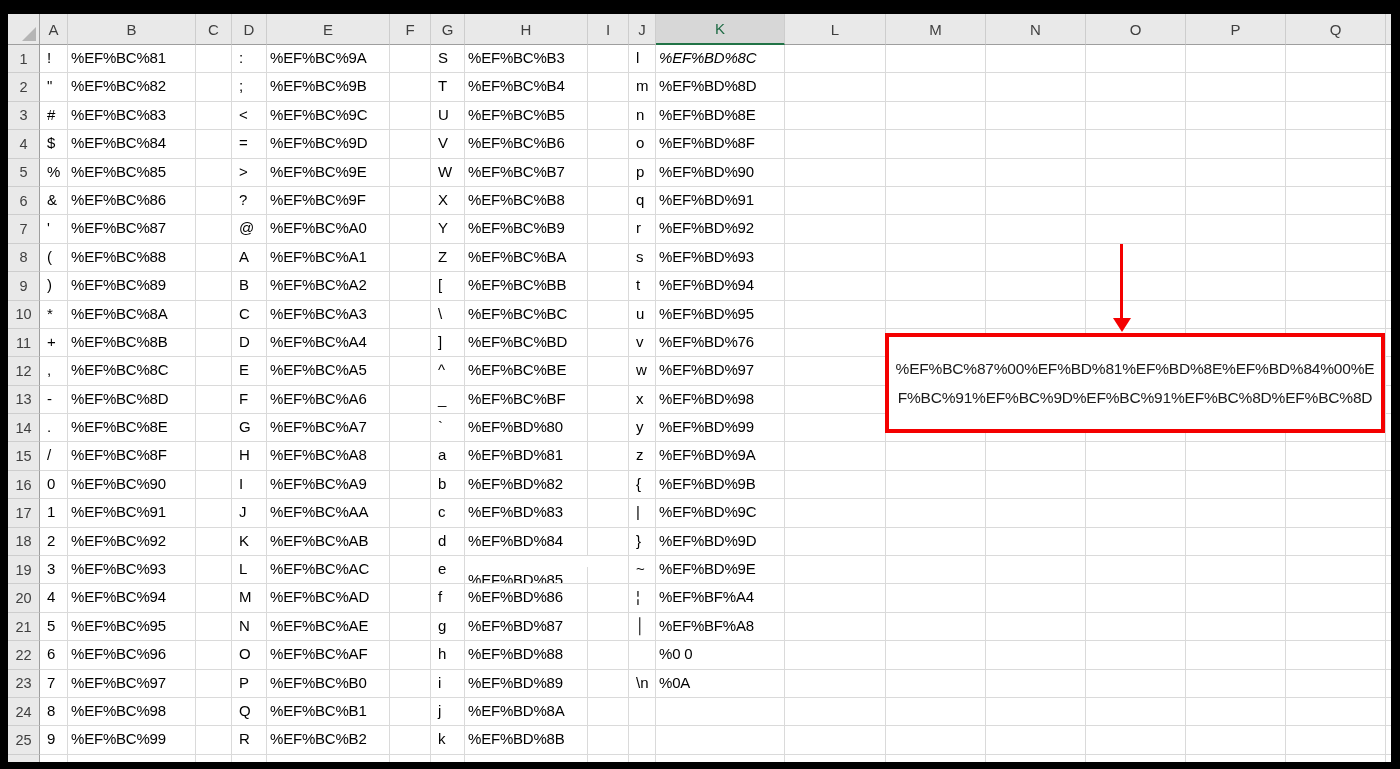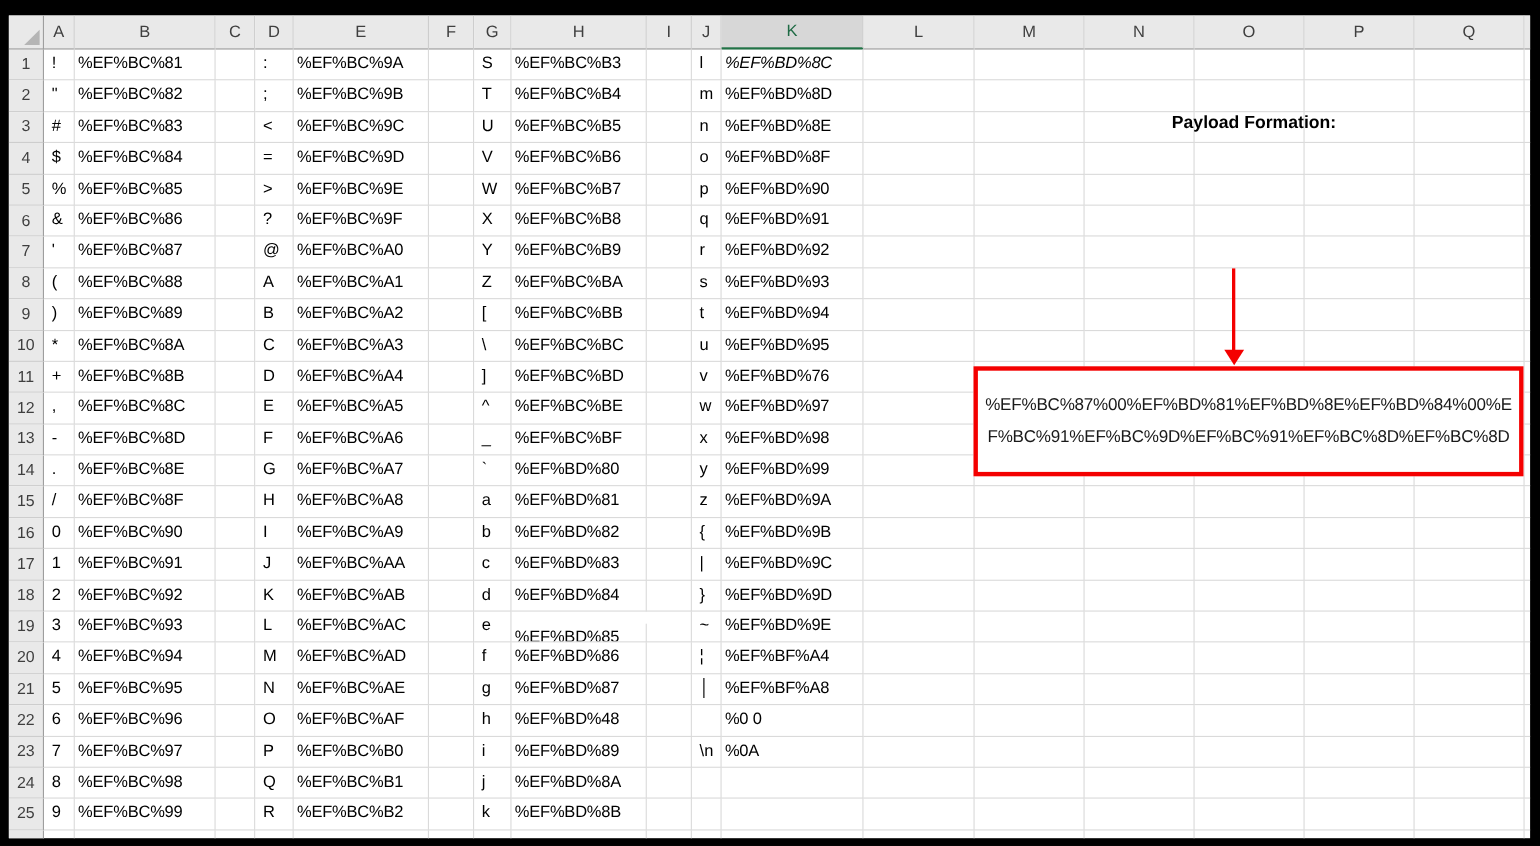--- a/index.html
+++ b/index.html
@@ -513,21 +513,21 @@
         </div>
         <div class="row">
           <div class="rnum" style="width: 32px;">22</div>
           <div class="cell char" style="width: 28px;">6</div>
           <div class="cell code" style="width: 128px;">%EF%BC%96</div>
           <div class="cell" style="width: 36px;"></div>
           <div class="cell char" style="width: 35px;">O</div>
           <div class="cell code" style="width: 123px;">%EF%BC%AF</div>
           <div class="cell" style="width: 41px;"></div>
           <div class="cell char" style="width: 34px;">h</div>
-          <div class="cell code" style="width: 123px;">%EF%BD%48</div>
+          <div class="cell code" style="width: 123px;">%EF%BD%88</div>
           <div class="cell" style="width: 41px;"></div>
           <div class="cell char" style="width: 27px;"></div>
           <div class="cell code" style="width: 129px;">%0 0</div>
           <div class="cell" style="width: 101px;"></div>
           <div class="cell" style="width: 100px;"></div>
           <div class="cell" style="width: 100px;"></div>
           <div class="cell" style="width: 100px;"></div>
           <div class="cell" style="width: 100px;"></div>
           <div class="cell" style="width: 100px;"></div>
           <div class="cell" style="width: 60px;"></div>
@@ -612,21 +612,20 @@
           <div class="cell" style="width: 100px;"></div>
           <div class="cell" style="width: 100px;"></div>
           <div class="cell" style="width: 100px;"></div>
           <div class="cell" style="width: 100px;"></div>
           <div class="cell" style="width: 100px;"></div>
           <div class="cell" style="width: 60px;"></div>
         </div>
       </div>
   </div>
 
-  <div class="payload-title">Payload Formation:</div>
 
 
   <div>
     <div class="arrow-line"></div>
     <div class="arrow-head"></div>
   </div>
 
   <div class="payload-box">
     <span class="payload-text">%EF%BC%87%00%EF%BD%81%EF%BD%8E%EF%BD%84%00%EF%BC%91%EF%BC%9D%EF%BC%91%EF%BC%8D%EF%BC%8D</span>
   </div>

